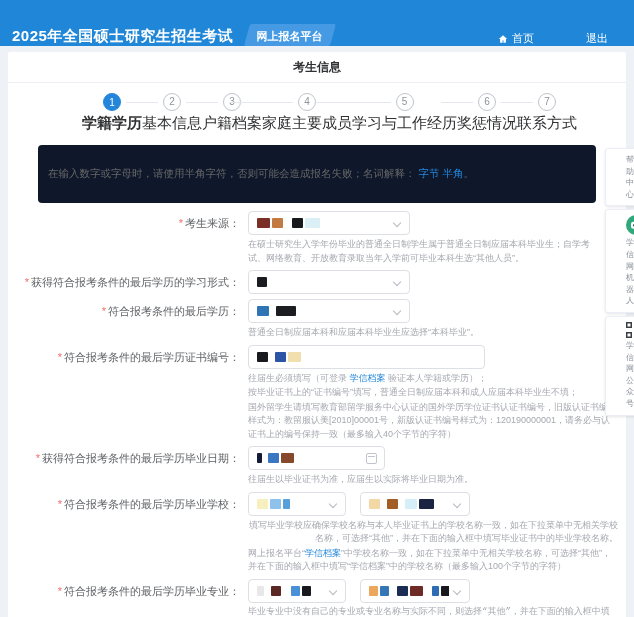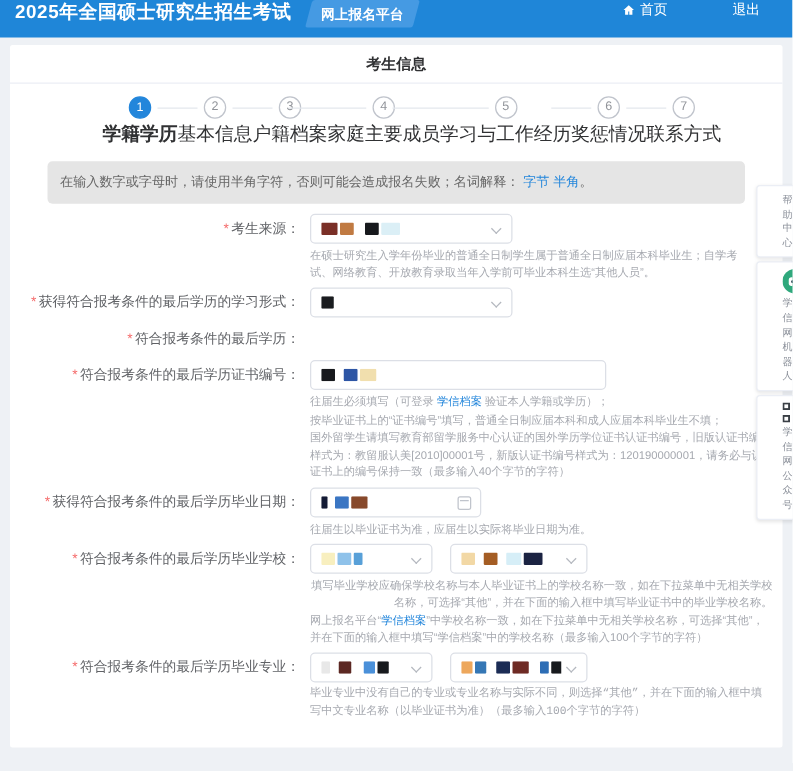--- a/index.html
+++ b/index.html
@@ -1,20 +1,20 @@
 <!DOCTYPE html>
 <html><head>
 <meta charset="utf-8">
 <style>
   * { margin:0; padding:0; box-sizing:border-box; }
   html,body { width:634px; height:617px; overflow:hidden; }
   body { background:#eef1f5; font-family:"Liberation Sans","DejaVu Sans",sans-serif; position:relative; }
 
   
-  .header { height:30px; background:#1f86d8; display:flex; align-items:flex-start; padding:0 12px; color:#fff; }
+  .header { height:46px; background:#1f86d8; display:flex; align-items:flex-end; padding:0 12px; color:#fff; }
   .header-title { font-size:15px; font-weight:bold; letter-spacing:.5px; }
   .header-badge { margin-left:14px; background:#459ae3; transform:skewX(-15deg); padding:2px 10px; border-radius:2px; }
   .header-badge i { display:inline-block; transform:skewX(15deg); font-style:normal; font-size:11px; font-weight:bold; }
   .spacer { flex:1; }
   .header-link { color:#fff; font-size:11px; display:flex; align-items:center; gap:4px; cursor:pointer; text-decoration:none; }
   .header-link.home { margin-right:52px; }
   .header-link.logout { margin-right:14px; }
 
   
   .card { margin:6px 8px 0; background:#fff; border-radius:2px; min-height:562px; padding-bottom:8px; }
@@ -23,21 +23,21 @@
   
   .steps { display:flex; width:470px; margin:10px auto 4px; }
   .step { flex:1; position:relative; text-align:center; cursor:pointer; }
   .step + .step::before { content:""; position:absolute; top:9px; right:calc(50% + 14px); width:calc(100% - 28px); height:1px; background:#e4e7ed; }
   .step-circle { width:18px; height:18px; border-radius:50%; border:1px solid #c0c4cc; color:#909399; font-size:10px; line-height:16px; margin:0 auto; background:#fff; }
   .step.active .step-circle { background:#2386db; border-color:#2386db; color:#fff; line-height:17px; }
   .step-label { font-size:15px; color:#303133; margin-top:3px; white-space:nowrap; }
   .step.active .step-label { font-weight:bold; }
 
   
-  .notice { margin:12px 30px 8px; background:#e5e5e5; border-radius:4px; padding:10px 10px; font-size:10.5px; color:#666; }
+  .notice { margin:12px 30px 8px; background:#0f172a; border-radius:4px; padding:22px 10px; font-size:10.5px; color:#666; }
   .notice .hlink { margin-left:3px; }
 
   
   .form { margin-top:4px; }
   .form-row { display:flex; margin-bottom:5px; }
   .form-label { width:240px; flex-shrink:0; text-align:right; font-size:11px; color:#606266; line-height:24px; padding-right:8px; }
   .req { color:#f56c6c; margin-right:2px; }
   .controls { flex:1; min-width:0; }
   .select, .text-input { height:24px; border:1px solid #dcdfe6; border-radius:4px; background:#fff; display:inline-flex; align-items:center; padding:0 20px 0 8px; position:relative; vertical-align:middle; }
   .select { width:162px; cursor:pointer; }
@@ -138,20 +138,31 @@
           <span class="redacts">
               <span class="redact-block" style="background: rgb(26, 28, 31); width: 10px;"></span>
             </span>
           <span class="chevron"></span>
         </div>
       </div>
     </div>
 
     <div class="form-row">
       <label class="form-label"><span class="req">*</span><span>符合报考条件的最后学历：</span></label>
+      <div class="controls">
+        <div class="select">
+          <span class="redacts">
+              <span class="redact-block" style="background: rgb(47, 116, 180); width: 12px;"></span>
+              <span class="redact-block" style="background: transparent; width: 3px;"></span>
+              <span class="redact-block" style="background: rgb(27, 29, 33); width: 20px;"></span>
+            </span>
+          <span class="chevron"></span>
+        </div>
+        <div class="help">普通全日制应届本科和应届本科毕业生应选择“本科毕业”。</div>
+      </div>
     </div>
 
     <div class="form-row">
       <label class="form-label"><span class="req">*</span><span>符合报考条件的最后学历证书编号：</span></label>
       <div class="controls">
         <div class="text-input wide">
           <span class="redacts">
               <span class="redact-block" style="background: rgb(23, 25, 29); width: 11px;"></span>
               <span class="redact-block" style="background: transparent; width: 3px;"></span>
               <span class="redact-block" style="background: rgb(45, 85, 165); width: 11px;"></span>

